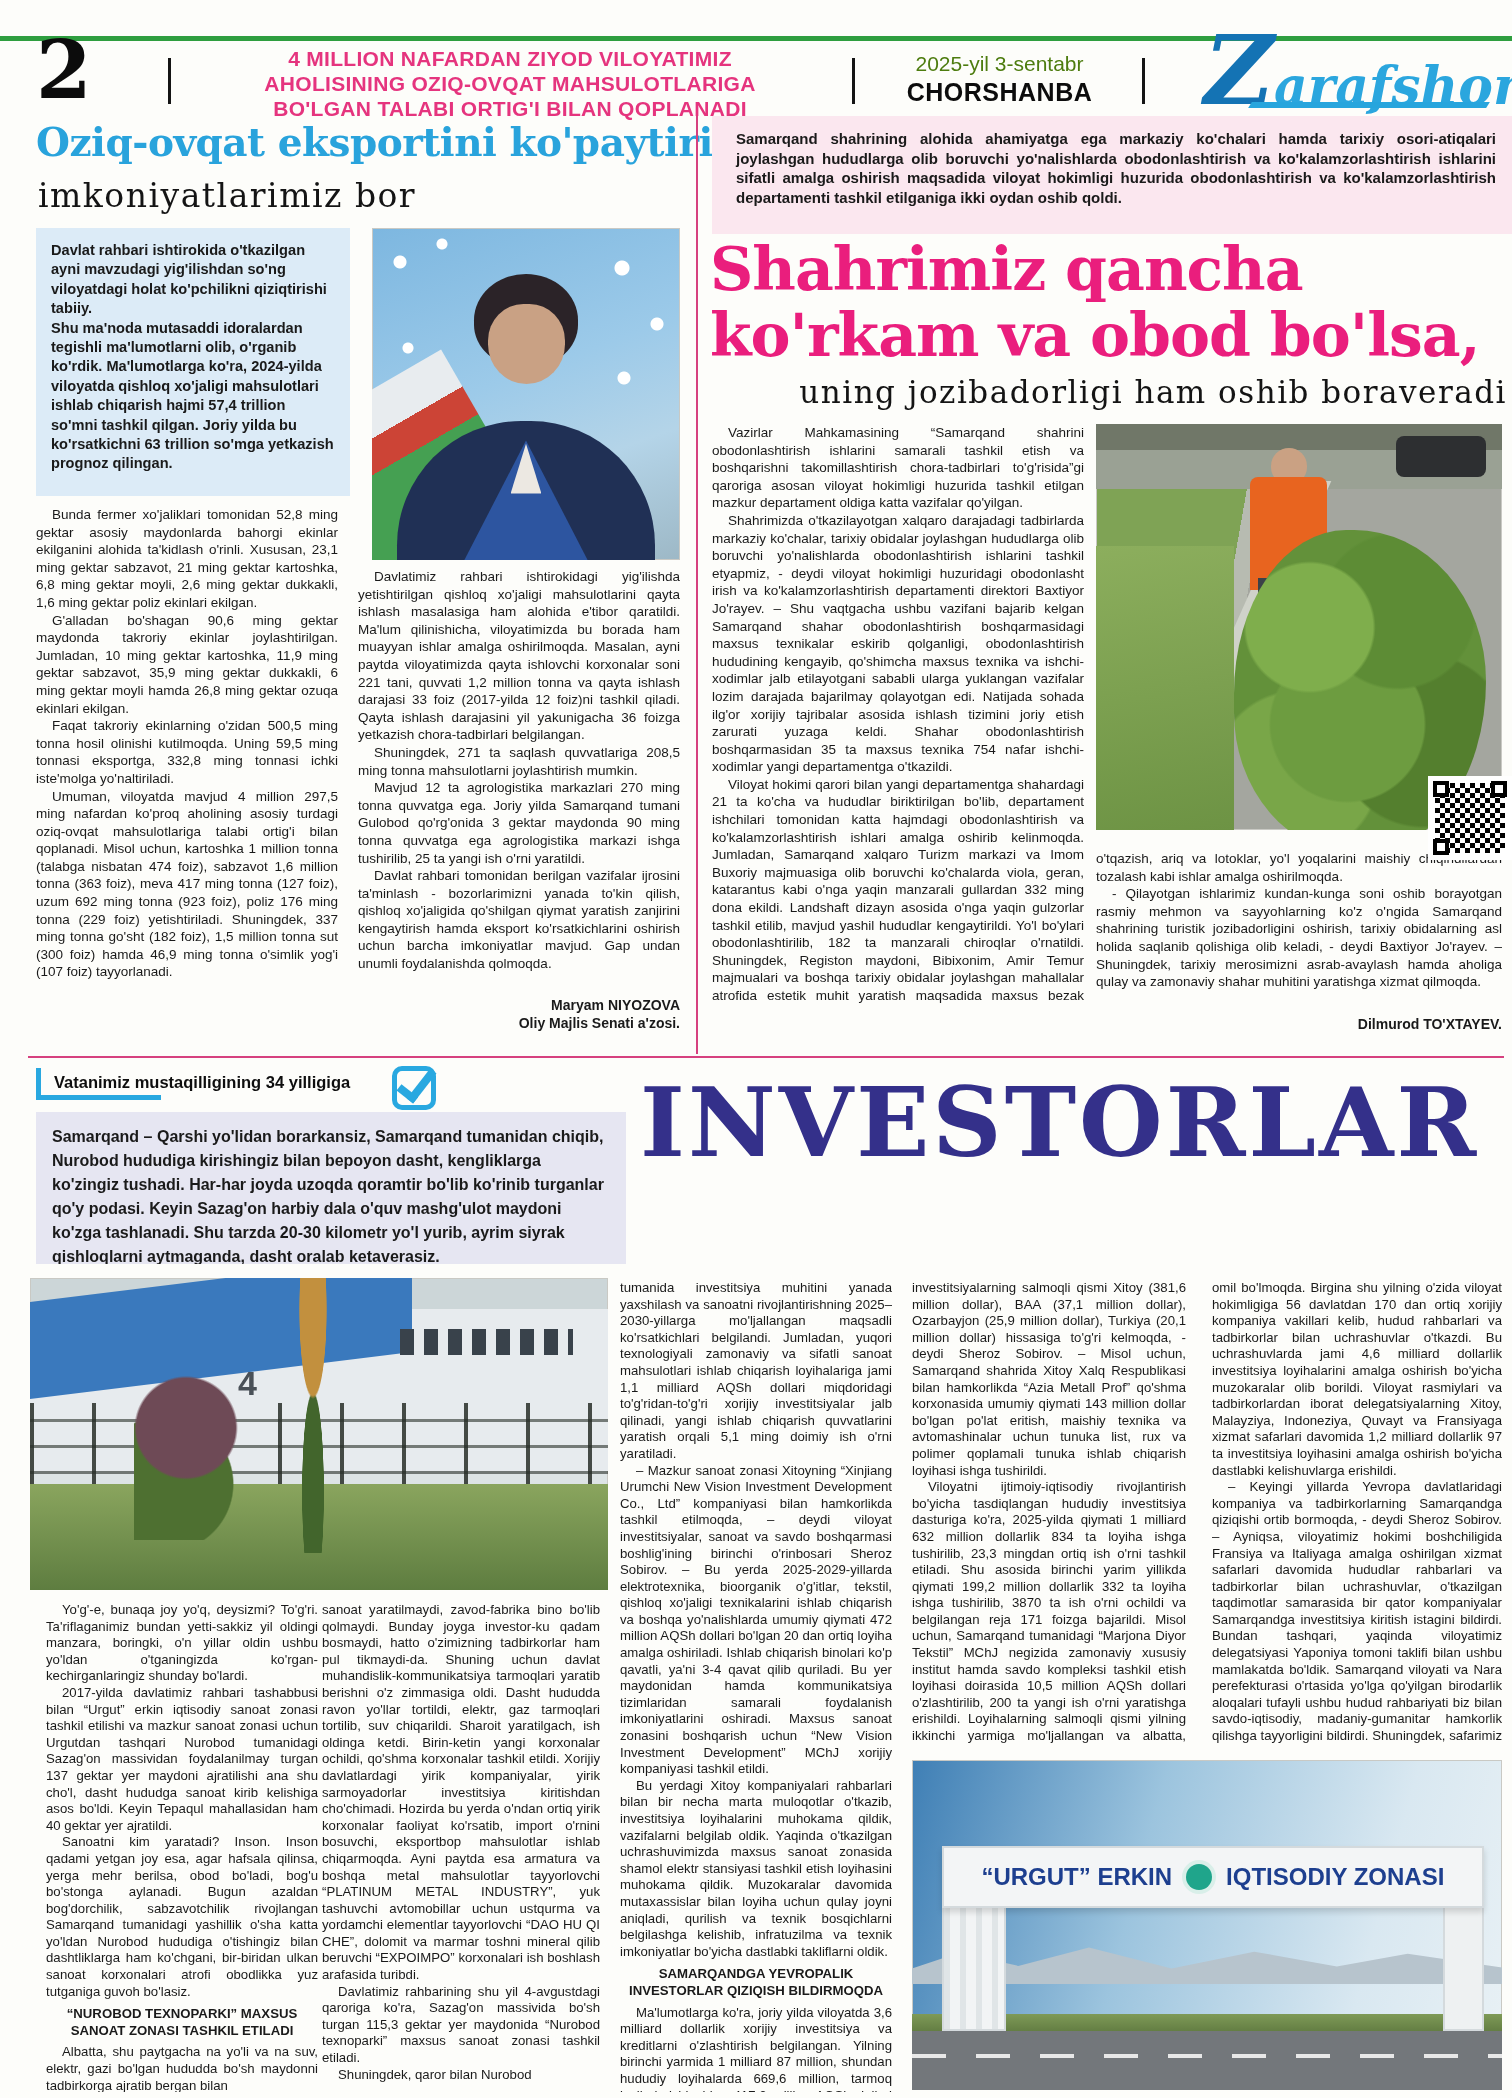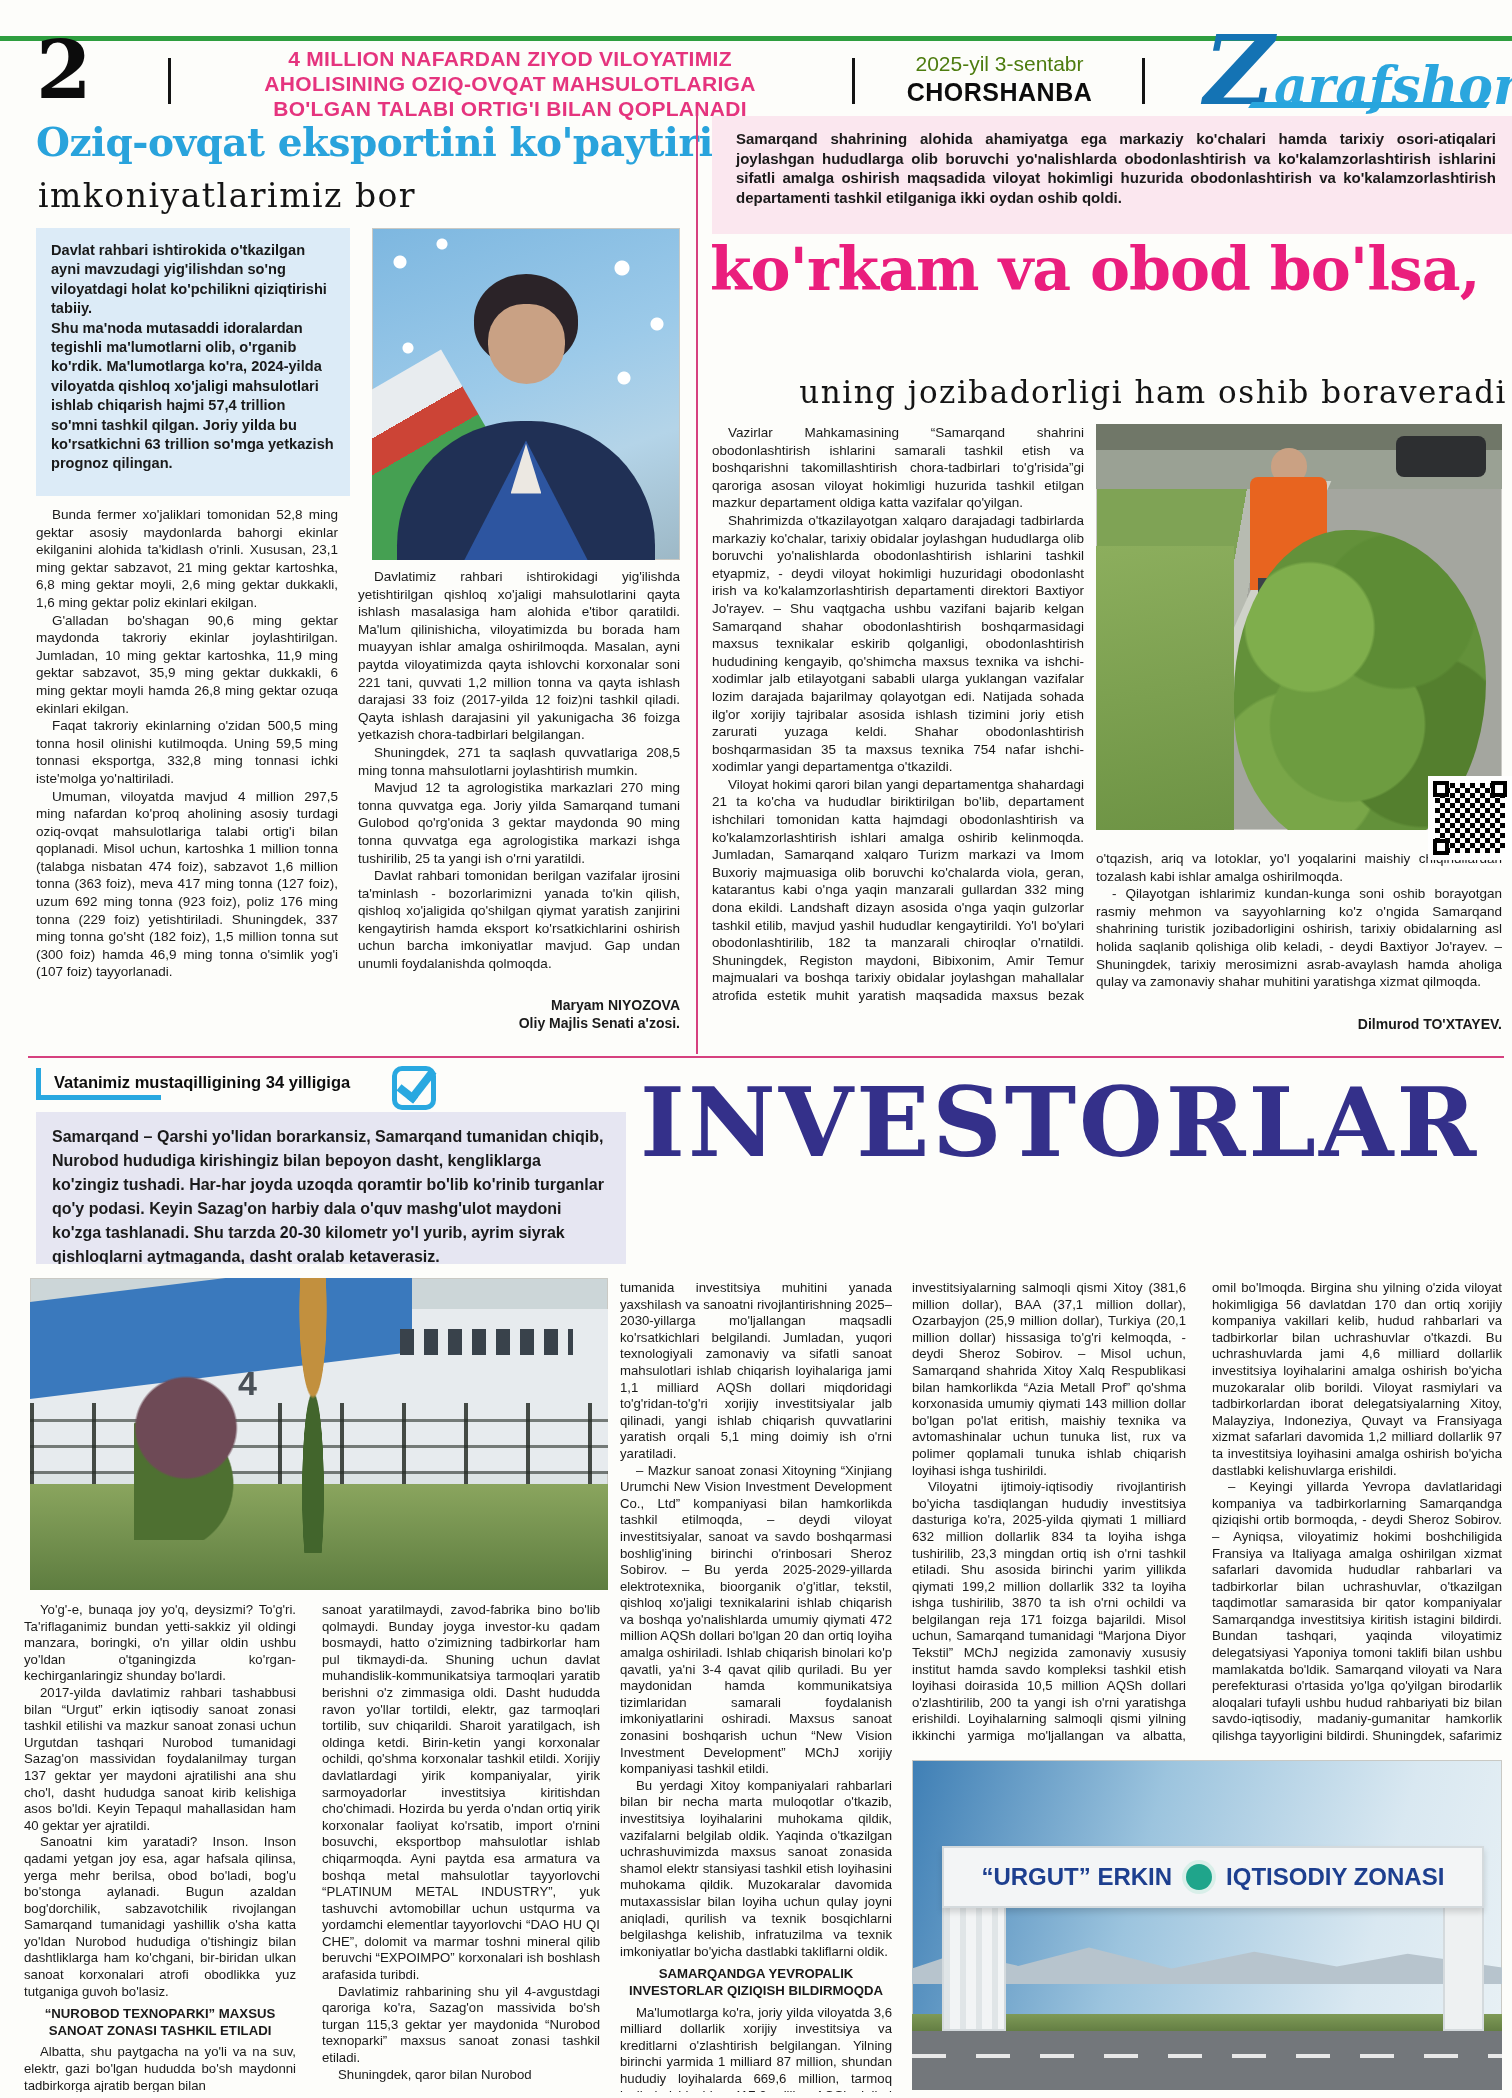--- a/index.html
+++ b/index.html
@@ -119,21 +119,21 @@
   .check-icon{position:absolute;left:392px;top:1066px;width:44px;height:44px;
       border:5px solid #29a8e0;border-radius:10px;box-sizing:border-box;}
   .check-icon i{position:absolute;left:9px;top:-8px;width:13px;height:30px;
       border-right:8px solid #29a8e0;border-bottom:8px solid #29a8e0;transform:rotate(38deg);}
   .inv-lead{position:absolute;left:36px;top:1112px;width:558px;height:126px;background:#e6e6f2;
       padding:13px 16px;font-weight:bold;font-size:16px;line-height:24px;overflow:hidden;}
   .inv-headline{position:absolute;left:640px;top:1068px;width:868px;margin:0;
       font-family:"DejaVu Serif",serif;font-weight:bold;font-size:96px;line-height:110px;
       letter-spacing:3px;color:#34308a;white-space:nowrap;}
 
-  .inv-colA{position:absolute;left:24px;top:1602px;width:272px;height:490px;}
+  .inv-colA{position:absolute;left:46px;top:1602px;width:272px;height:490px;}
   .inv-colB{position:absolute;left:322px;top:1602px;width:278px;height:490px;}
   .inv-colC{position:absolute;left:620px;top:1280px;width:272px;height:812px;}
   .inv-colD{position:absolute;left:912px;top:1280px;width:274px;height:466px;}
   .inv-colE{position:absolute;left:1212px;top:1280px;width:290px;height:466px;}
 
   
   .photo-industrial{position:absolute;left:30px;top:1278px;width:578px;height:312px;overflow:hidden;
       background:linear-gradient(180deg,#ccd6d8 0 30%,#dde4e5 30% 100%);}
   .bldg{position:absolute;left:0;top:10%;width:100%;height:52%;background:#e7ebee;}
   .bldg::before{content:"";position:absolute;left:-4%;top:-18%;width:70%;height:60%;
@@ -232,20 +232,21 @@
     </div>
   <div class="food-byline">
     <div>Maryam NIYOZOVA</div>
     <div>Oliy Majlis Senati a'zosi.</div>
   </div>
 
   <div class="v-divider"></div>
 
   <div class="city-lead">Samarqand shahrining alohida ahamiyatga ega markaziy ko'chalari hamda tarixiy osori-atiqalari joylashgan hududlarga olib boruvchi yo'nalishlarda obodonlashtirish va ko'kalamzorlashtirish ishlarini sifatli amalga oshirish maqsadida viloyat hokimligi huzurida obodonlashtirish va ko'kalamzorlashtirish departamenti tashkil etilganiga ikki oydan oshib qoldi.</div>
   <h2 class="city-headline">
+    <div>Shahrimiz qancha</div>
     <div>ko'rkam va obod bo'lsa,</div>
   </h2>
   <div class="city-subhead">uning jozibadorligi ham oshib boraveradi</div>
   <div class="city-col body-col">
       <p>Vazirlar Mahkamasining “Samarqand shahrini obodonlashtirish ishlarini samarali tashkil etish va boshqarishni takomillashtirish chora-tadbirlari to'g'risida”gi qaroriga asosan viloyat hokimligi huzurida tashkil etilgan mazkur departament oldiga katta vazifalar qo'yilgan.</p>
       <p>Shahrimizda o'tkazilayotgan xalqaro darajadagi tadbirlarda markaziy ko'chalar, tarixiy obidalar joylashgan hududlarga olib boruvchi yo'nalishlarda obodonlashtirish ishlarini tashkil etyapmiz, - deydi viloyat hokimligi huzuridagi obodonlasht irish va ko'kalamzorlashtirish departamenti direktori Baxtiyor Jo'rayev. – Shu vaqtgacha ushbu vazifani bajarib kelgan Samarqand shahar obodonlashtirish boshqarmasidagi maxsus texnikalar eskirib qolganligi, obodonlashtirish hududining kengayib, qo'shimcha maxsus texnika va ishchi-xodimlar jalb etilayotgani sababli ularga yuklangan vazifalar lozim darajada bajarilmay qolayotgan edi. Natijada sohada ilg'or xorijiy tajribalar asosida ishlash tizimini joriy etish zarurati yuzaga keldi. Shahar obodonlashtirish boshqarmasidan 35 ta maxsus texnika 754 nafar ishchi-xodimlar yangi departamentga o'tkazildi.</p>
       <p>Viloyat hokimi qarori bilan yangi departamentga shahardagi 21 ta ko'cha va hududlar biriktirilgan bo'lib, departament ishchilari tomonidan katta hajmdagi obodonlashtirish va ko'kalamzorlashtirish ishlari amalga oshirib kelinmoqda. Jumladan, Samarqand xalqaro Turizm markazi va Imom Buxoriy majmuasiga olib boruvchi ko'chalarda viola, geran, katarantus kabi o'nga yaqin manzarali gullardan 332 ming dona ekildi. Landshaft dizayn asosida o'nga yaqin gulzorlar tashkil etilib, mavjud yashil hududlar kengaytirildi. Yo'l bo'ylari obodonlashtirilib, 182 ta manzarali chiroqlar o'rnatildi. Shuningdek, Registon maydoni, Bibixonim, Amir Temur majmualari va boshqa tarixiy obidalar joylashgan mahallalar atrofida estetik muhit yaratish maqsadida maxsus bezak elementlari va yashil zonalar tashkil etildi.</p>
     </div>
 
   <div class="photo-planting photo">

